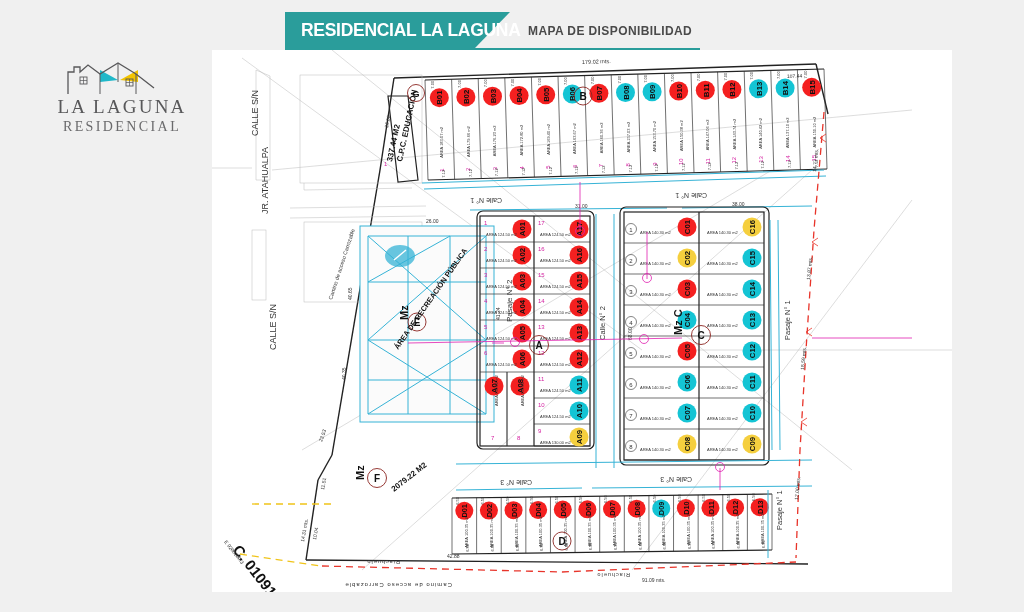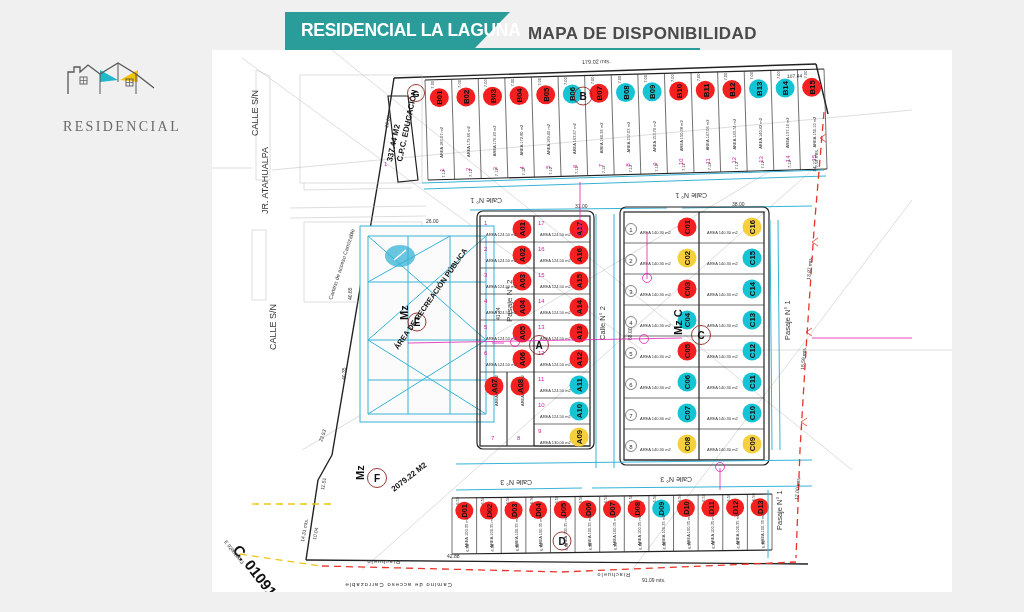--- a/index.html
+++ b/index.html
@@ -20,21 +20,21 @@
     clip-path:polygon(0 0,225px 0,190px 36px,0 36px);
   }
   #banner-title{
     position:absolute;left:16px;top:7px;
     color:#ffffff;font-size:19px;font-weight:bold;
     letter-spacing:-0.3px;font-family:"Liberation Sans", sans-serif;
     transform:scaleX(0.92);transform-origin:left center;white-space:nowrap;
   }
   #banner-subtitle{
     position:absolute;left:243px;top:12px;
-    color:#4a4a4a;font-size:17px;font-weight:bold;letter-spacing:.4px;
+    color:#4a4a4a;font-size:12px;font-weight:bold;letter-spacing:.4px;
     white-space:nowrap;
   }
   #banner-rule{
     position:absolute;left:0;top:36px;width:415px;height:3px;background:#2a9d9b;
   }
   
   #logo-block{position:absolute;left:52px;top:58px;width:140px;height:76px;}
   #logo-mark{position:absolute;left:12px;top:0;width:112px;height:38px;}
   #logo-name{
     position:absolute;left:0;top:38px;width:140px;text-align:center;
@@ -86,20 +86,21 @@
 <div id="logo-block">
   <svg id="logo-mark" viewBox="0 0 112 38">
     <polygon points="36,12 54,22 36,24" fill="#1fb8c9"></polygon>
     <polygon points="56,22 74,12 74,24" fill="#f2c300"></polygon>
     <path d="M4,36 L4,14 L10,14 L10,9 L16,9 L16,14 L24,7 L36,16 L54,5 L72,16 L90,30" fill="none" stroke="#58585a" stroke-width="1.3"></path>
     <path d="M36,16 L36,36 M54,5 L54,24 M72,16 L72,36" fill="none" stroke="#58585a" stroke-width="1"></path>
     <rect x="16" y="19" width="7" height="7" fill="none" stroke="#58585a" stroke-width=".9"></rect>
     <rect x="62" y="21" width="7" height="7" fill="none" stroke="#58585a" stroke-width=".9"></rect>
     <path d="M19.5,19 L19.5,26 M16,22.5 L23,22.5 M65.5,21 L65.5,28 M62,24.5 L69,24.5" stroke="#58585a" stroke-width=".7"></path>
   </svg>
+  <div id="logo-name">LA LAGUNA</div>
   <div id="logo-sub">RESIDENCIAL</div>
 </div>
 
 <div id="map-canvas">
   <svg id="map-svg" width="740" height="542" viewBox="0 0 740 542">
 
     <g>
       <line class="thin" x1="30" y1="8" x2="430" y2="300"></line>
       <line class="thin" x1="120" y1="0" x2="640" y2="420"></line>
       <line class="thin" x1="60" y1="120" x2="700" y2="60"></line>

